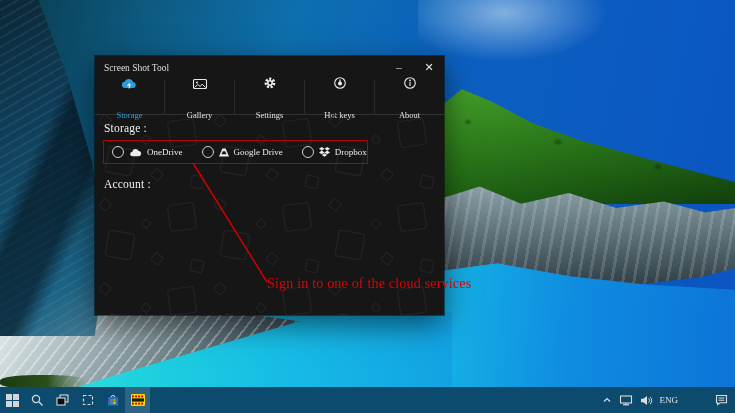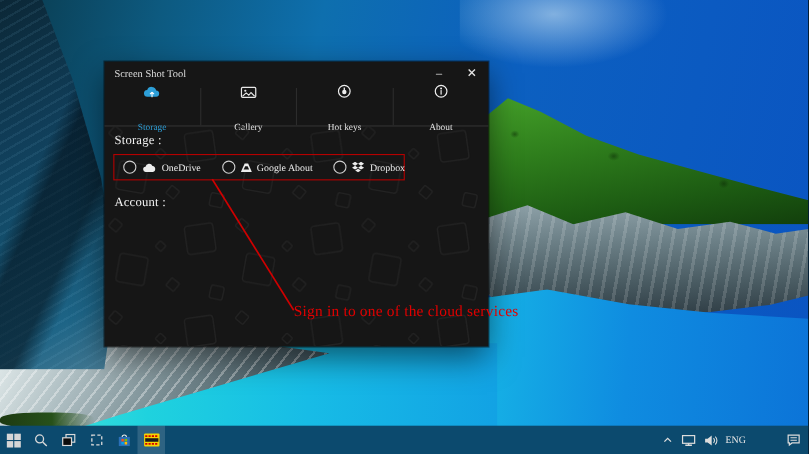--- a/index.html
+++ b/index.html
@@ -117,20 +117,30 @@
             <rect x="1.5" y="2.5" width="13" height="9" rx="1" fill="none" stroke="#e8e8e8" stroke-width="1.1"></rect>
             <circle cx="5" cy="5.5" r="1" fill="#e8e8e8"></circle>
             <path d="M2.5 10.5l3.3-3 2.4 2 2-2.4 3.3 3.4" fill="none" stroke="#e8e8e8" stroke-width="1"></path>
           </svg>
         </span>
         <span class="tab-label">Gallery</span>
       </div>
       <div class="tab">
         <span>
           <svg width="14" height="14" viewBox="0 0 14 14">
+            <circle cx="7" cy="7" r="4.1" fill="none" stroke="#ededed" stroke-width="2.6" stroke-dasharray="2.1 1.5"></circle>
+            <circle cx="7" cy="7" r="3" fill="#ededed"></circle>
+            <circle cx="7" cy="7" r="1.4" fill="#161616"></circle>
+          </svg>
+        </span>
+        <span class="tab-label">Settings</span>
+      </div>
+      <div class="tab">
+        <span>
+          <svg width="14" height="14" viewBox="0 0 14 14">
             <circle cx="7" cy="7" r="5.3" fill="none" stroke="#ededed" stroke-width="1.1"></circle>
             <circle cx="7" cy="7.6" r="2" fill="#ededed"></circle>
             <rect x="6.4" y="3.6" width="1.2" height="3" fill="#ededed"></rect>
           </svg>
         </span>
         <span class="tab-label">Hot keys</span>
       </div>
       <div class="tab">
         <span>
           <svg width="14" height="14" viewBox="0 0 14 14">
@@ -173,21 +183,21 @@
           <span class="radio-label">OneDrive</span>
         </div>
         <div class="radio-opt">
           <span class="radio-circle"></span>
           <span>
             <svg width="10" height="9" viewBox="0 0 10 9">
               <path d="M3.4.6h3.2L10 8.4H0z" fill="#ececec"></path>
               <path d="M3.9 3.2h2.2l1.4 3H2.5z" fill="#161616"></path>
             </svg>
           </span>
-          <span class="radio-label">Google About</span>
+          <span class="radio-label">Google Drive</span>
         </div>
         <div class="radio-opt">
           <span class="radio-circle"></span>
           <span>
             <svg width="11" height="10" viewBox="0 0 11 10">
               <path d="M2.8 0L5.5 1.8 2.8 3.6 0 1.8zM8.2 0L11 1.8 8.2 3.6 5.5 1.8zM2.8 3.6L5.5 5.4 2.8 7.2 0 5.4zM8.2 3.6L11 5.4 8.2 7.2 5.5 5.4zM5.5 6.3l2.6 1.7L5.5 9.7 2.9 8z" fill="#ececec"></path>
             </svg>
           </span>
           <span class="radio-label">Dropbox</span>
         </div>

